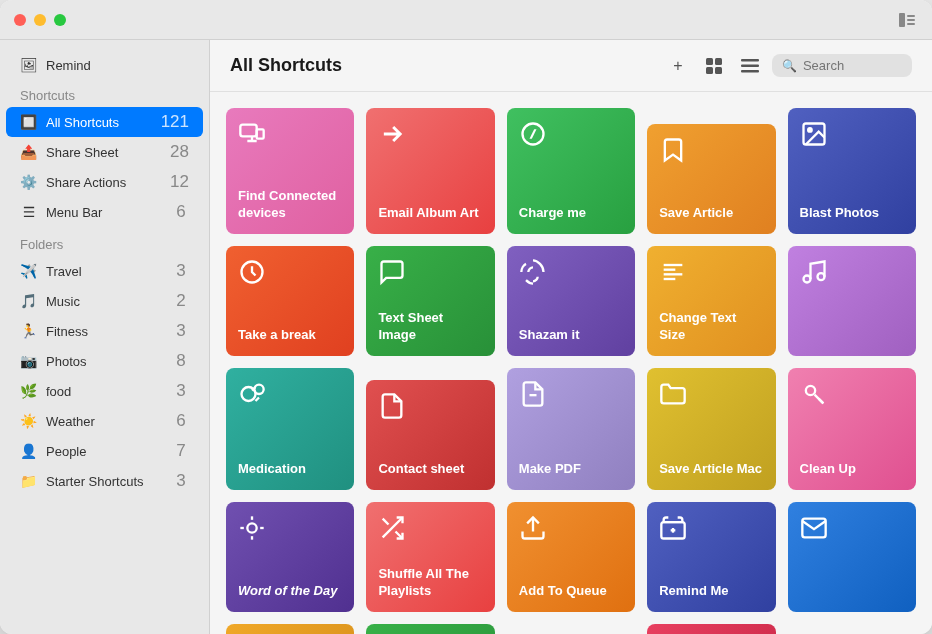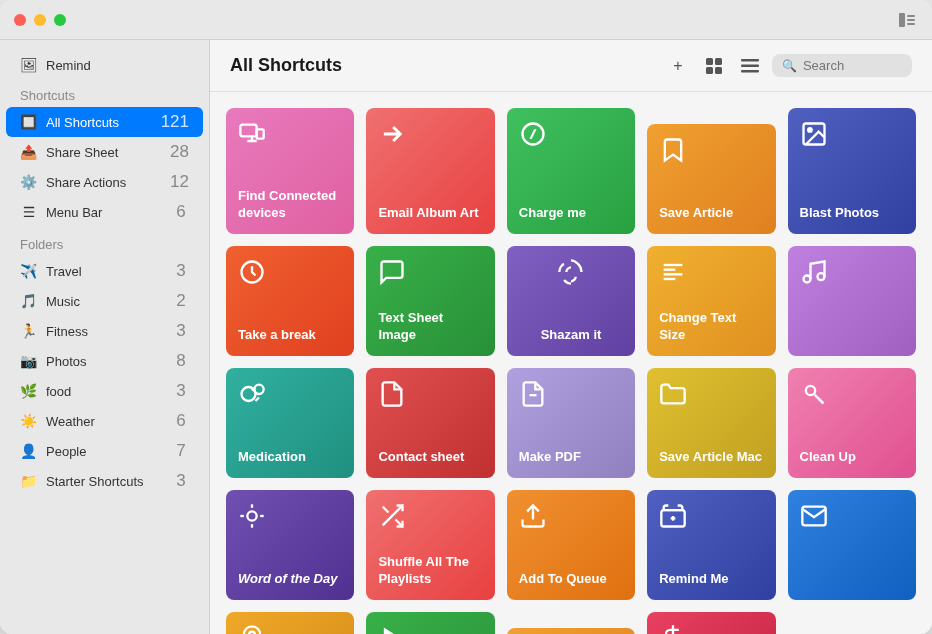--- a/index.html
+++ b/index.html
@@ -204,25 +204,25 @@
     }
 
     
     .c-pink { background: linear-gradient(135deg, #e87abd, #e060a0); }
     .c-red-pink { background: linear-gradient(135deg, #f07070, #e84040); }
     .c-green { background: linear-gradient(135deg, #40c060, #28a040); }
     .c-orange { background: linear-gradient(135deg, #f0a030, #e08020); margin-top: 16px; }
     .c-blue-dark { background: linear-gradient(135deg, #5060c0, #3040a0); }
     .c-orange-red { background: linear-gradient(135deg, #f06030, #e04020); }
     .c-green2 { background: linear-gradient(135deg, #38b048, #289038); }
-    .c-purple { background: linear-gradient(135deg, #8060c0, #6040a0); text-align: center; }
+    .c-purple { background: linear-gradient(135deg, #8060c0, #6040a0); }
     .c-yellow-orange { background: linear-gradient(135deg, #f0b030, #e09020); }
     .c-light-purple { background: linear-gradient(135deg, #c080e0, #a060c0); }
     .c-teal { background: linear-gradient(135deg, #30b0a0, #209080); }
-    .c-red { background: linear-gradient(135deg, #e05050, #c03030); }
+    .c-red { background: linear-gradient(135deg, #e05050, #c03030); margin-top: 12px; }
     .c-lavender { background: linear-gradient(135deg, #b0a0e0, #9080c0); }
     .c-yellow { background: linear-gradient(135deg, #e0c030, #c0a020); }
     .c-pink2 { background: linear-gradient(135deg, #f080b0, #e05090); }
     .c-purple2 { background: linear-gradient(135deg, #7050b0, #503090); font-style: italic; }
     .c-yellow2 { background: linear-gradient(135deg, #e8b820, #c89810); }
     .c-blue { background: linear-gradient(135deg, #3080e0, #1060c0); }
     .c-orange2 { background: linear-gradient(135deg, #f09030, #e07010); }
     .c-red2 { background: linear-gradient(135deg, #e84060, #c02040); }
     .c-orange3 { background: linear-gradient(135deg, #f0a828, #d08818); }
   </style>

